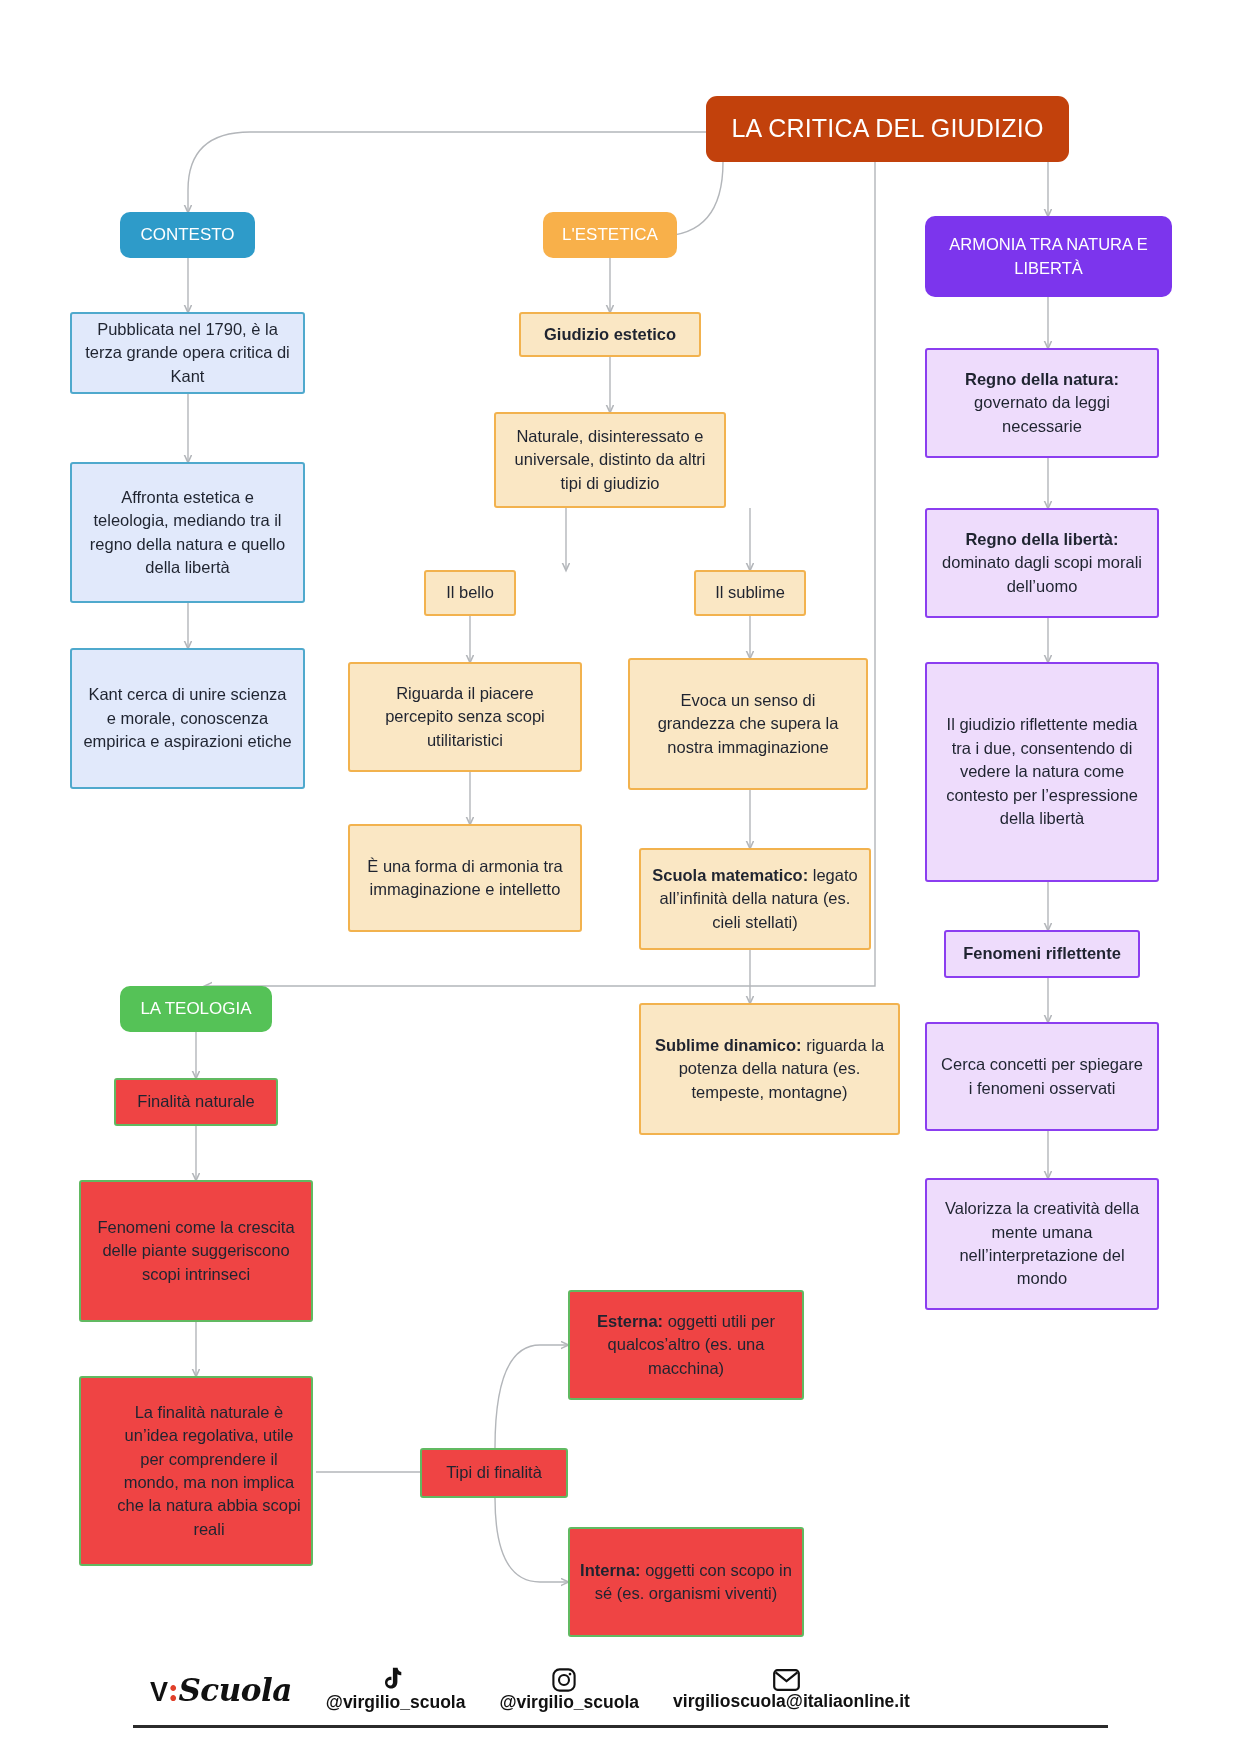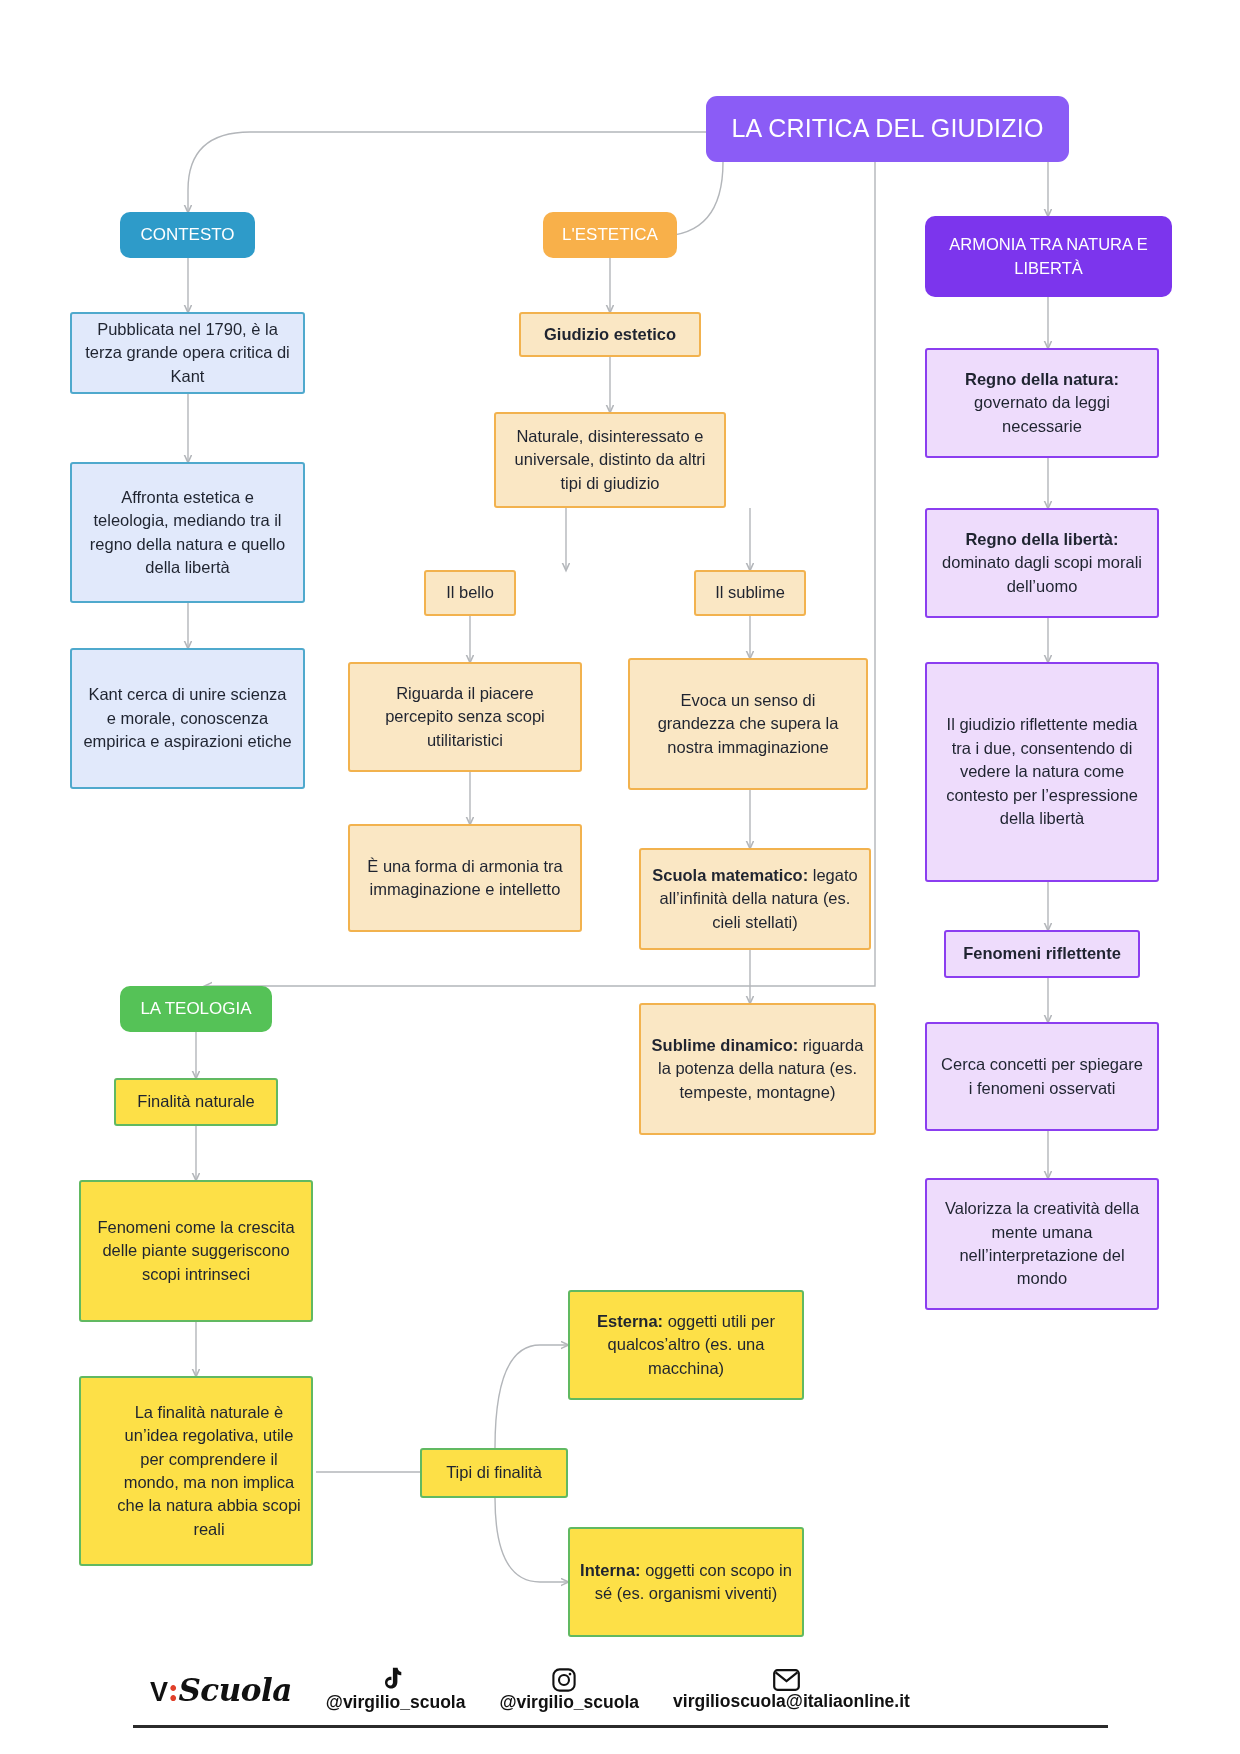--- a/index.html
+++ b/index.html
@@ -34,21 +34,21 @@
     justify-content: center;
     text-align: center;
     border-radius: 3px;
     line-height: 1.42;
     padding: 6px 10px;
   }
   .node .txt { display: block; width: 100%; }
 
   
   .root {
-    background: #8b5cf6;
+    background: #c2410c;
     color: #ffffff;
     border: none;
     font-size: 25px;
     letter-spacing: .2px;
     border-radius: 11px;
   }
   
   .cat {
     color: #ffffff;
     font-size: 17px;
@@ -59,21 +59,21 @@
   .cat-orange { background: #f9b košt; }
   .cat-orange { background: #f8b04a; }
   .cat-purple { background: #7c35ed; font-size: 16.5px; }
   .cat-green  { background: #55c257; }
 
   
   .leaf { font-size: 16.5px; color: #1f2430; border-width: 2px; border-style: solid; }
   .leaf-blue   { background: #e1e9fb; border-color: #4fa9cd; }
   .leaf-orange { background: #fae7c4; border-color: #f2b24e; }
   .leaf-purple { background: #eedcfc; border-color: #8b3ef0; }
-  .leaf-green  { background: #fde047; border-color: #61b961; }
+  .leaf-green  { background: #ef4444; border-color: #61b961; }
 
   b { font-weight: bold; }
 
   
   #footer {
     position: absolute;
     left: 133px;
     top: 1659px;
     width: 975px;
     height: 78px;
@@ -208,21 +208,21 @@
 
   <div class="node leaf leaf-orange" style="left:694px; top:570px; width:112px; height:46px;">
     <span class="txt">Il sublime</span>
   </div>
   <div class="node leaf leaf-orange" style="left:628px; top:658px; width:240px; height:132px;">
     <span class="txt">Evoca un senso di grandezza che supera la nostra immaginazione</span>
   </div>
   <div class="node leaf leaf-orange" style="left:639px; top:848px; width:232px; height:102px;">
     <span class="txt"><b>Scuola matematico:</b><span> legato all’infinità della natura (es. cieli stellati)</span></span>
   </div>
-  <div class="node leaf leaf-orange" style="left:639px; top:1003px; width:237px; height:132px;justify-content:flex-end;">
+  <div class="node leaf leaf-orange" style="left:639px; top:1003px; width:261px; height:132px;justify-content:flex-end;">
     <span class="txt"><b>Sublime dinamico:</b><span> riguarda la potenza della natura (es. tempeste, montagne)</span></span>
   </div>
 
   <div class="node cat cat-purple" style="left:925px; top:216px; width:247px; height:81px;">
     <span class="txt">ARMONIA TRA NATURA E LIBERTÀ</span>
   </div>
   <div class="node leaf leaf-purple" style="left:925px; top:348px; width:234px; height:110px;">
     <span class="txt"><b>Regno della natura:</b><span> governato da leggi necessarie</span></span>
   </div>
   <div class="node leaf leaf-purple" style="left:925px; top:508px; width:234px; height:110px;">

